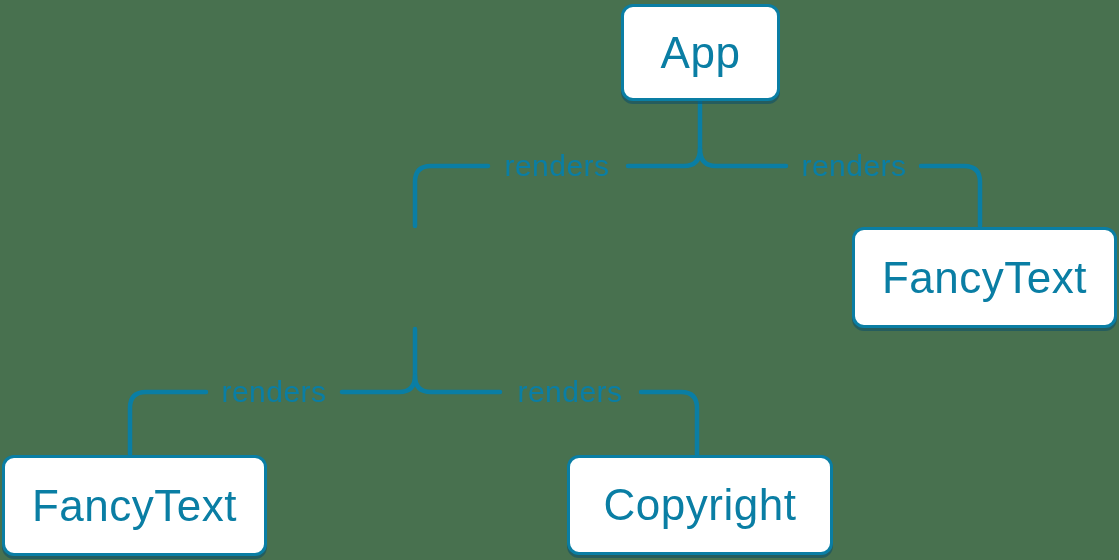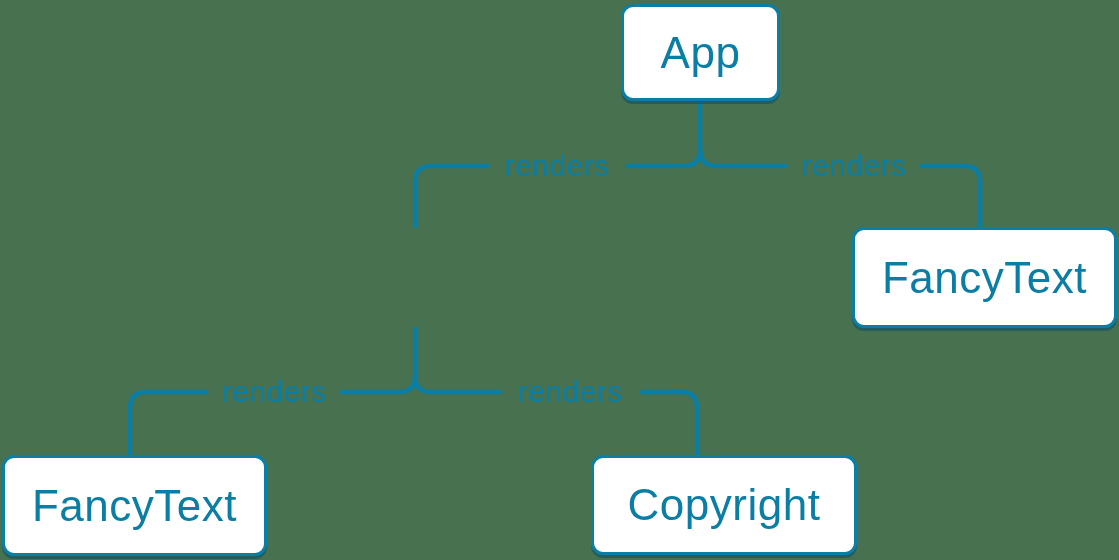--- a/index.html
+++ b/index.html
@@ -39,21 +39,21 @@
     color: #0A7EA4;
     font-size: 44px;
     font-weight: 400;
     letter-spacing: 0.5px;
     white-space: nowrap;
   }
   .node-app        { left: 621px; top: 4px;   width: 159px; height: 97px; }
   .node-ig         { left: 196px; top: 227px; width: 461px; height: 101px; }
   .node-ft-top     { left: 852px; top: 227px; width: 265px; height: 101px; }
   .node-ft-bottom  { left: 2px;   top: 455px; width: 265px; height: 101px; }
-  .node-copyright  { left: 567px; top: 455px; width: 266px; height: 100px; margin-left: 24px; }
+  .node-copyright  { left: 567px; top: 455px; width: 266px; height: 100px; }
   .edge-label {
     position: absolute;
     transform: translate(-50%, -50%);
     color: #0A7EA4;
     font-size: 30px;
     font-weight: 400;
     letter-spacing: 0.5px;
     line-height: 1;
     white-space: nowrap;
   }

